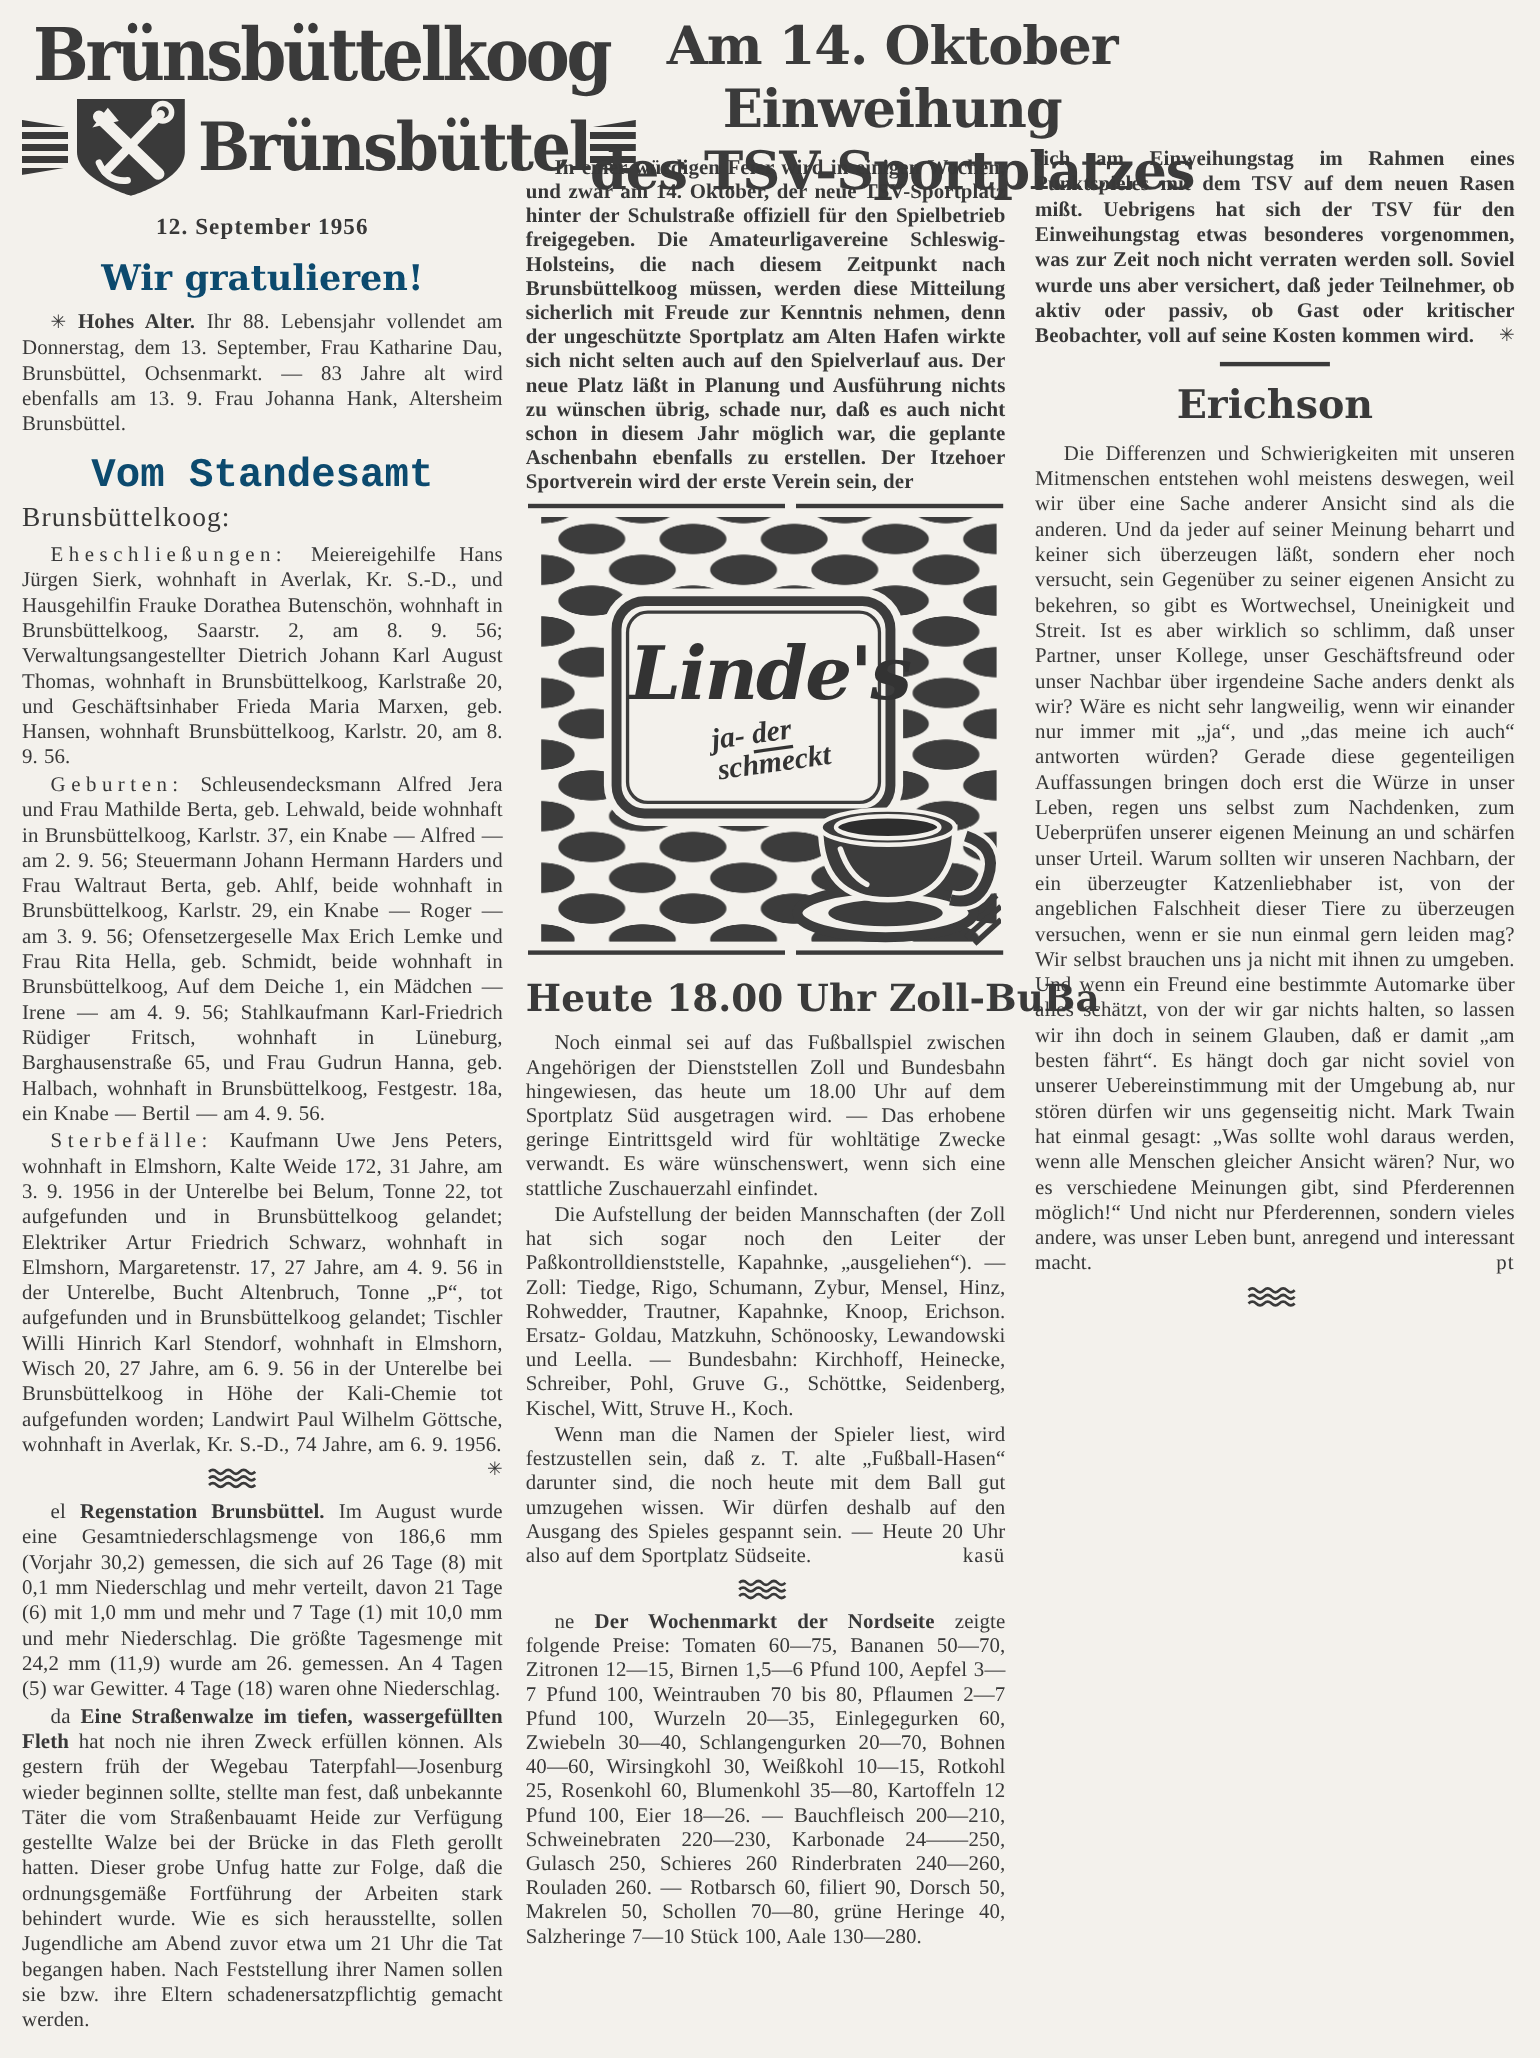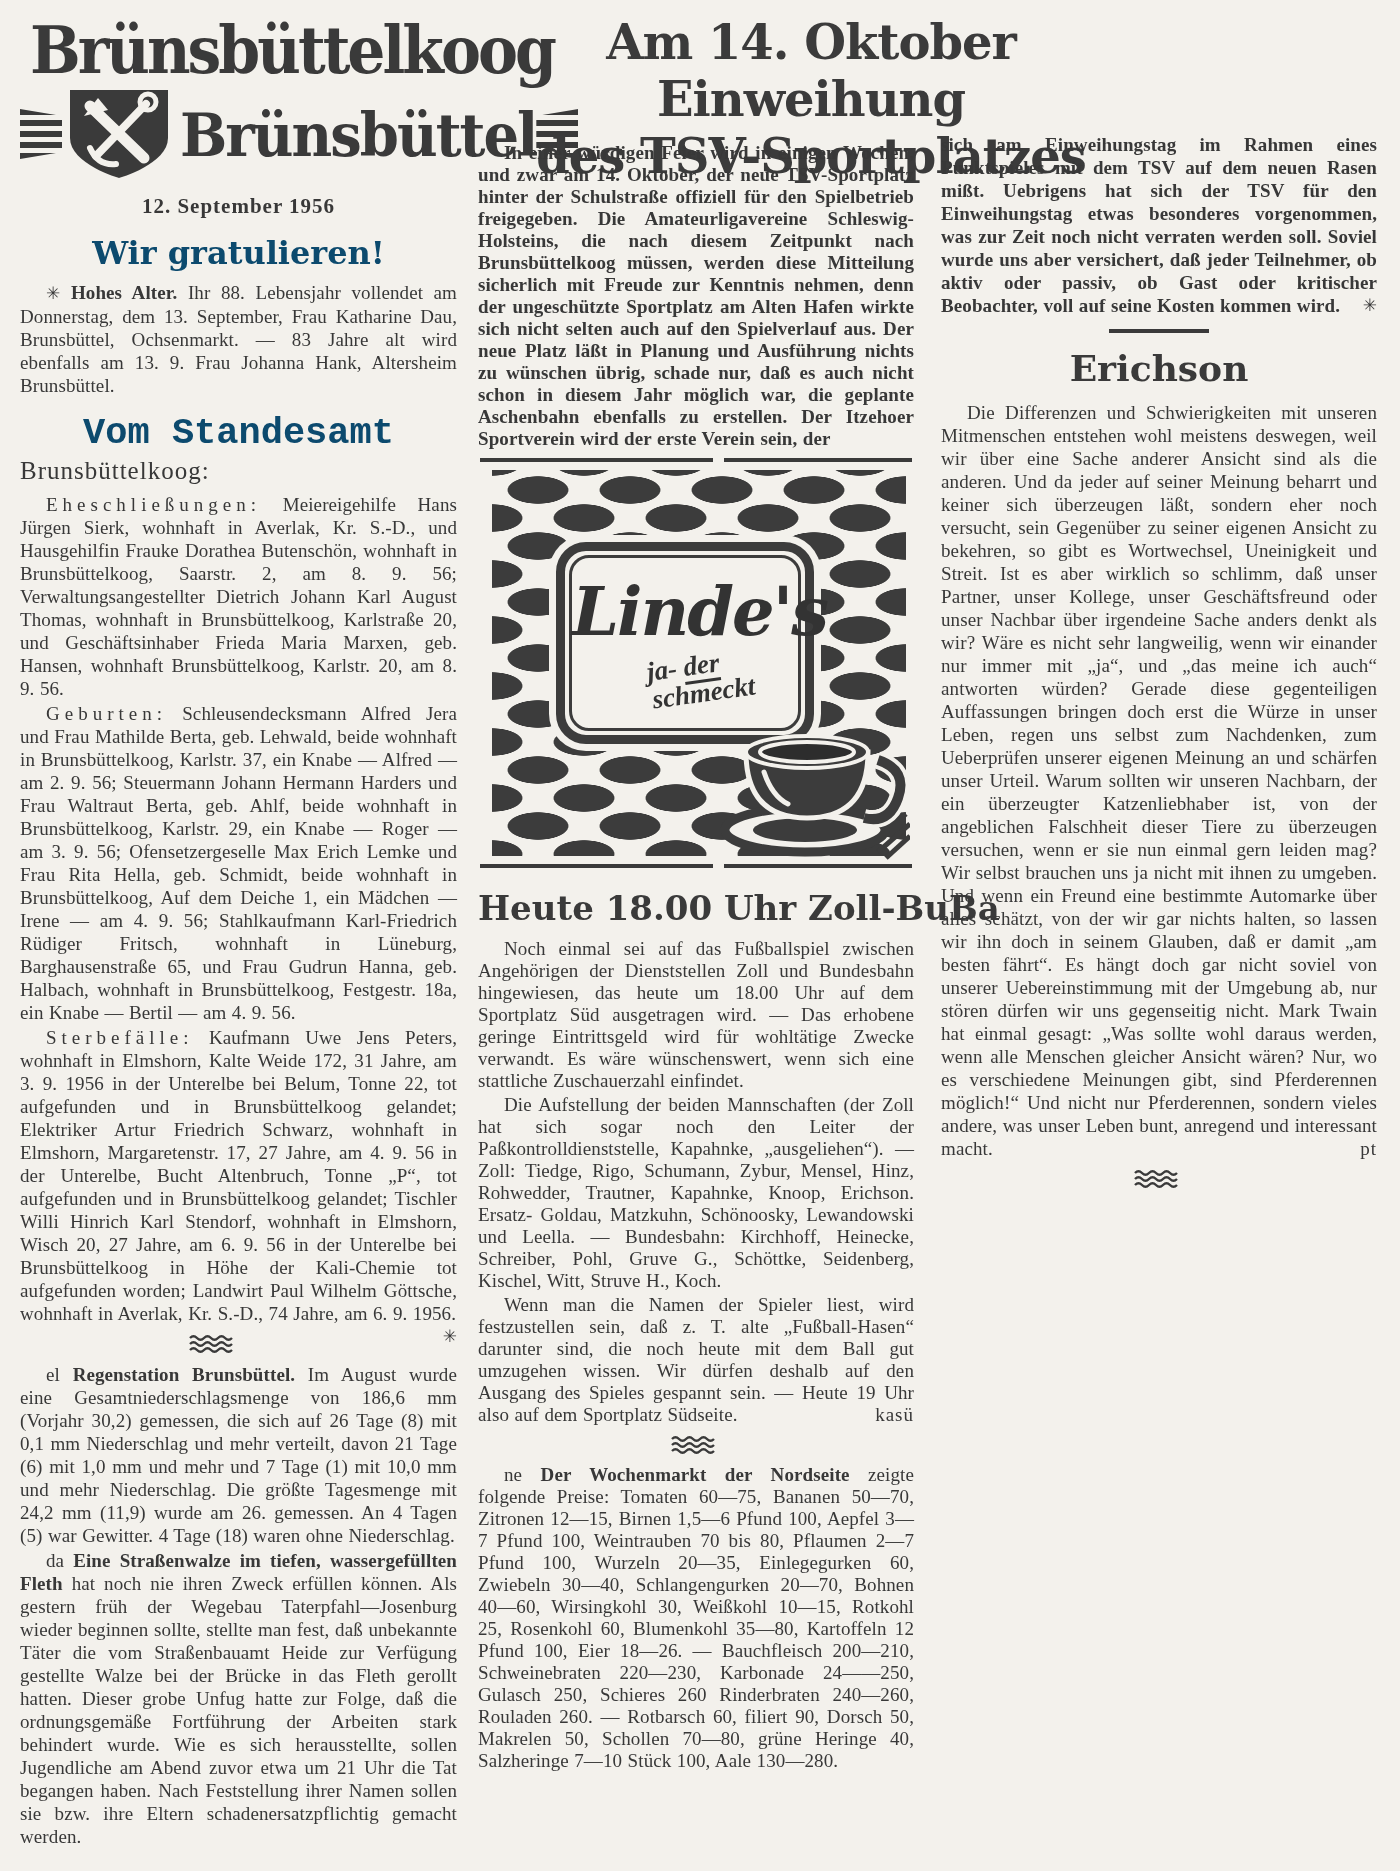--- a/index.html
+++ b/index.html
@@ -155,21 +155,21 @@
         <ellipse cx="87" cy="56" rx="47" ry="10" fill="#2d2d2d" stroke="#f3f1ec" stroke-width="4"></ellipse>
         <path d="M44,76 q8,24 24,32" fill="none" stroke="#f3f1ec" stroke-width="5" stroke-linecap="round"></path>
       </svg>
     </div>
 
     <div class="rule"></div>
 
     <h2 class="head-zoll">Heute 18.00 Uhr Zoll-BuBa</h2>
     <p class="body ind">Noch einmal sei auf das Fußballspiel zwischen Angehörigen der Dienststellen Zoll und Bundesbahn hingewiesen, das heute um 18.00 Uhr auf dem Sportplatz Süd ausgetragen wird. — Das erhobene geringe Eintrittsgeld wird für wohltätige Zwecke verwandt. Es wäre wünschenswert, wenn sich eine stattliche Zuschauerzahl einfindet.</p>
     <p class="body ind">Die Aufstellung der beiden Mannschaften (der Zoll hat sich sogar noch den Leiter der Paßkontrolldienststelle, Kapahnke, „ausgeliehen“). — Zoll: Tiedge, Rigo, Schumann, Zybur, Mensel, Hinz, Rohwedder, Trautner, Kapahnke, Knoop, Erichson. Ersatz- Goldau, Matzkuhn, Schönoosky, Lewandowski und Leella. — Bundesbahn: Kirchhoff, Heinecke, Schreiber, Pohl, Gruve G., Schöttke, Seidenberg, Kischel, Witt, Struve H., Koch.</p>
-    <p class="body ind"><span>Wenn man die Namen der Spieler liest, wird festzustellen sein, daß z. T. alte „Fußball-Hasen“ darunter sind, die noch heute mit dem Ball gut umzugehen wissen. Wir dürfen deshalb auf den Ausgang des Spieles gespannt sein. — Heute 19 Uhr also auf dem Sportplatz Südseite.</span><span class="floatmark byline">kasü</span></p>
+    <p class="body ind"><span>Wenn man die Namen der Spieler liest, wird festzustellen sein, daß z. T. alte „Fußball-Hasen“ darunter sind, die noch heute mit dem Ball gut umzugehen wissen. Wir dürfen deshalb auf den Ausgang des Spieles gespannt sein. — Heute 20 Uhr also auf dem Sportplatz Südseite.</span><span class="floatmark byline">kasü</span></p>
 
     <svg class="squiggle" width="56" height="20" viewBox="0 0 56 20">
       <path d="M4,4 q3.5,-3.5 7,0 t7,0 t7,0 t7,0 t7,0 t7,0" stroke="#3a3a3a" fill="none" stroke-width="2.4"></path>
       <path d="M4,10 q3.5,-3.5 7,0 t7,0 t7,0 t7,0 t7,0 t7,0" stroke="#3a3a3a" fill="none" stroke-width="2.4"></path>
       <path d="M4,16 q3.5,-3.5 7,0 t7,0 t7,0 t7,0 t7,0 t7,0" stroke="#3a3a3a" fill="none" stroke-width="2.4"></path>
     </svg>
 
     <p class="body ind"><span>ne</span> <b>Der Wochenmarkt der Nordseite</b> <span>zeigte folgende Preise: Tomaten 60—75, Bananen 50—70, Zitronen 12—15, Birnen 1,5—6 Pfund 100, Aepfel 3—7 Pfund 100, Weintrauben 70 bis 80, Pflaumen 2—7 Pfund 100, Wurzeln 20—35, Einlegegurken 60, Zwiebeln 30—40, Schlangengurken 20—70, Bohnen 40—60, Wirsingkohl 30, Weißkohl 10—15, Rotkohl 25, Rosenkohl 60, Blumenkohl 35—80, Kartoffeln 12 Pfund 100, Eier 18—26. — Bauchfleisch 200—210, Schweinebraten 220—230, Karbonade 24——250, Gulasch 250, Schieres 260 Rinderbraten 240—260, Rouladen 260. — Rotbarsch 60, filiert 90, Dorsch 50, Makrelen 50, Schollen 70—80, grüne Heringe 40, Salzheringe 7—10 Stück 100, Aale 130—280.</span></p>
   </div>
 

